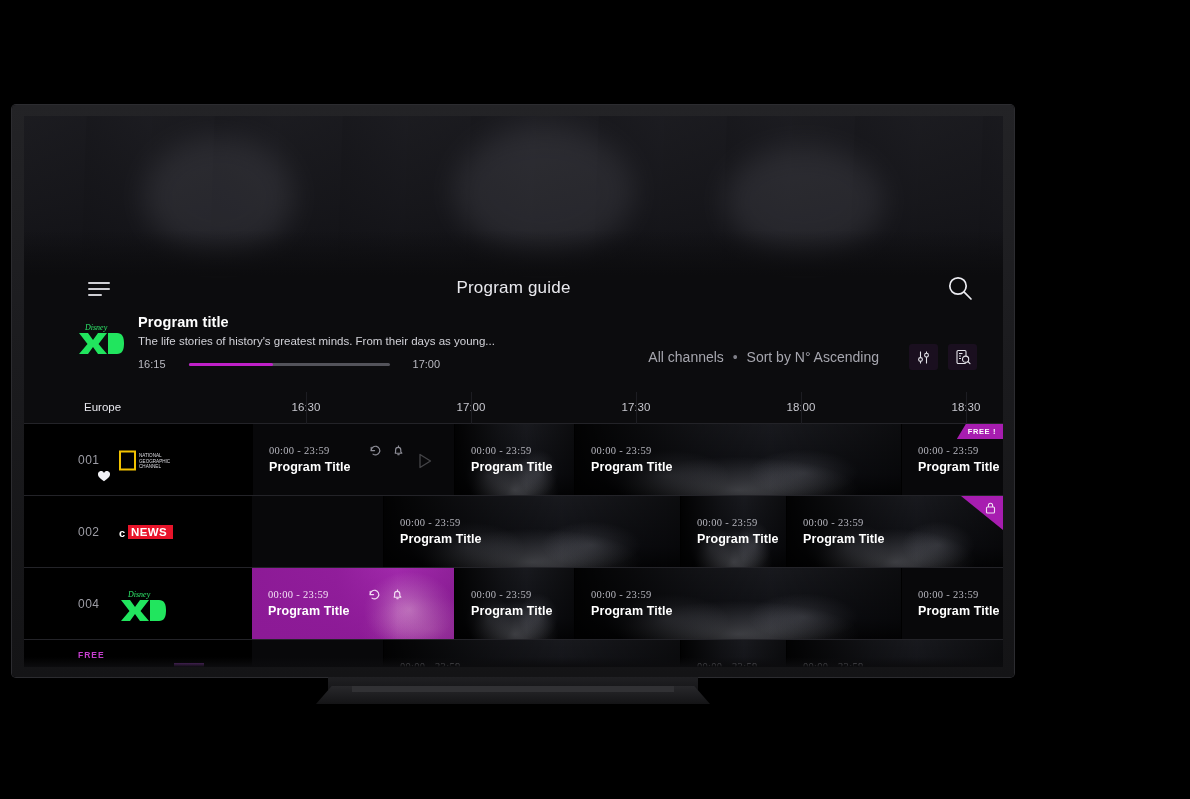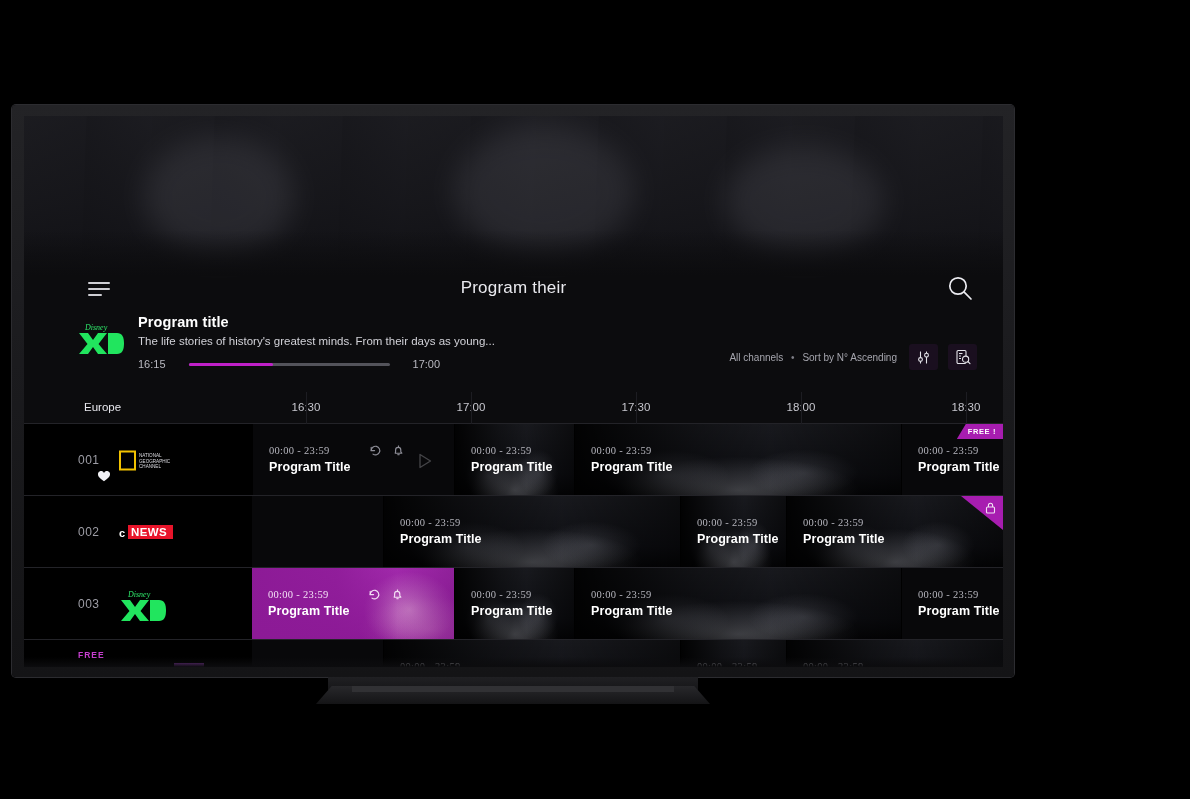--- a/index.html
+++ b/index.html
@@ -105,21 +105,21 @@
     width: 201px; height: 3px; background: #53535a; border-radius: 2px; position: relative;
   }
   #progress-fill {
     position: absolute; left: 0; top: 0; height: 3px; width: 42%;
     background: #c020c8; border-radius: 2px;
   }
 
   #filter-row {
     position: absolute; right: 26px; top: 32px; display: flex; align-items: center; gap: 10px;
   }
-  #filter-labels { font-size: 10px; color: #a6a6ae; margin-right: 2px; }
+  #filter-labels { font-size: 14px; color: #a6a6ae; margin-right: 20px; }
   #filter-labels .dot { margin: 0 5px; color:#7e7e87; }
   .sq-btn {
     width: 29px; height: 26px; background: #1a0f1f; border-radius: 3px;
     display: flex; align-items: center; justify-content: center; cursor: pointer;
   }
 
   
   #timeline {
     position: absolute; left: 0; top: 276px; width: 979px; height: 32px;
     background: #0c0c0e; border-bottom: 1px solid #232328; z-index: 4;
@@ -231,21 +231,21 @@
       <div class="hero-photo-blob" style="left:430px;top:10px;width:180px;height:130px;"></div>
       <div class="hero-photo-blob" style="left:700px;top:30px;width:160px;height:110px;"></div>
     </div>
 
     <div id="hamburger">
       <i></i>
         <i></i>
         <i></i>
     </div>
 
-    <div id="page-title">Program their</div>
+    <div id="page-title">Program guide</div>
 
 
     <div id="search-icon-btn">
       <svg width="30" height="30" viewBox="0 0 30 30" fill="none">
         <circle cx="13" cy="13" r="8.2" stroke="#ececf1" stroke-width="1.7"></circle>
         <line x1="19.2" y1="19.2" x2="26" y2="26" stroke="#ececf1" stroke-width="1.7" stroke-linecap="round"></line>
       </svg>
     </div>
 
     <div id="summary">
@@ -458,21 +458,21 @@
             </div>
           </div>
           <div class="cell dark" style="left: 877px; width: 102px;">
             <div class="art"></div>
             <div class="cell-body">
               <div class="cell-time">00:00 - 23:59</div>
               <div class="cell-title">Program Title</div>
             </div>
           </div>
           <div class="chan-cell">
-            <div class="chan-num">003</div>
+            <div class="chan-num">004</div>
             <div class="chan-logo">
               <svg width="50" height="34" viewBox="0 0 50 34">
         <text x="9" y="10" font-family="Liberation Serif, serif" font-size="8" font-style="italic" fill="#2ee86a">Disney</text>
         <g fill="#21e55e">
           <path d="M2 13 L11 13 L16 20 L21 13 L30 13 L21.5 24 L30 34 L21 34 L16 27 L11 34 L2 34 L10.5 24 Z"></path>
           <path d="M31 13 L40 13 C45 13 47 17 47 23.5 C47 30 45 34 40 34 L31 34 Z"></path>
         </g>
       </svg>
             </div>
           </div>

